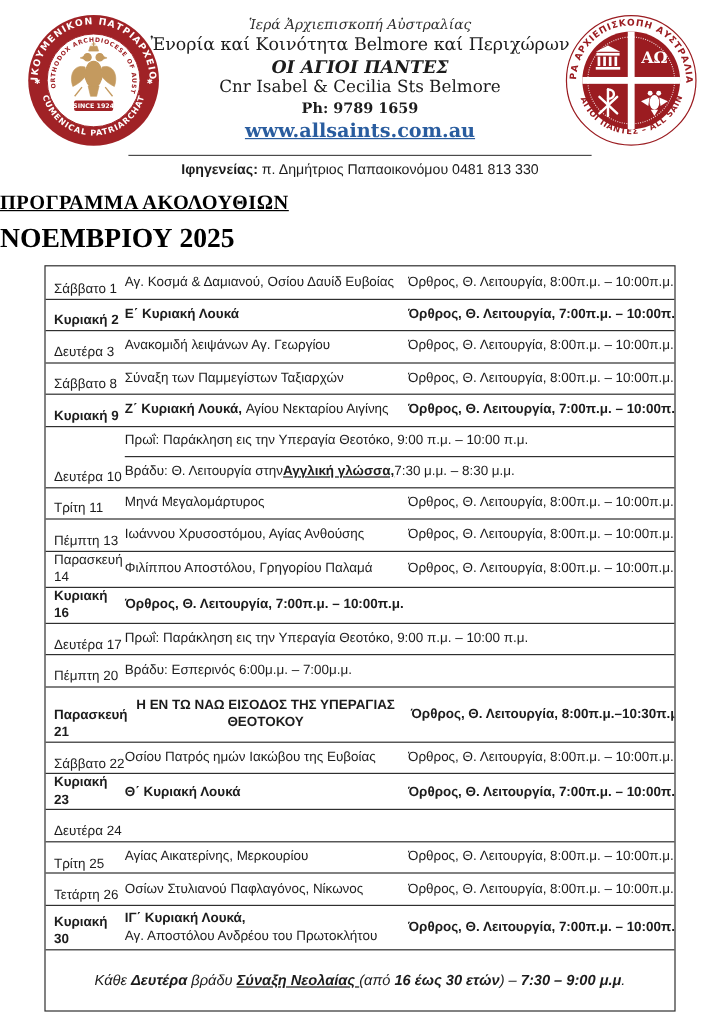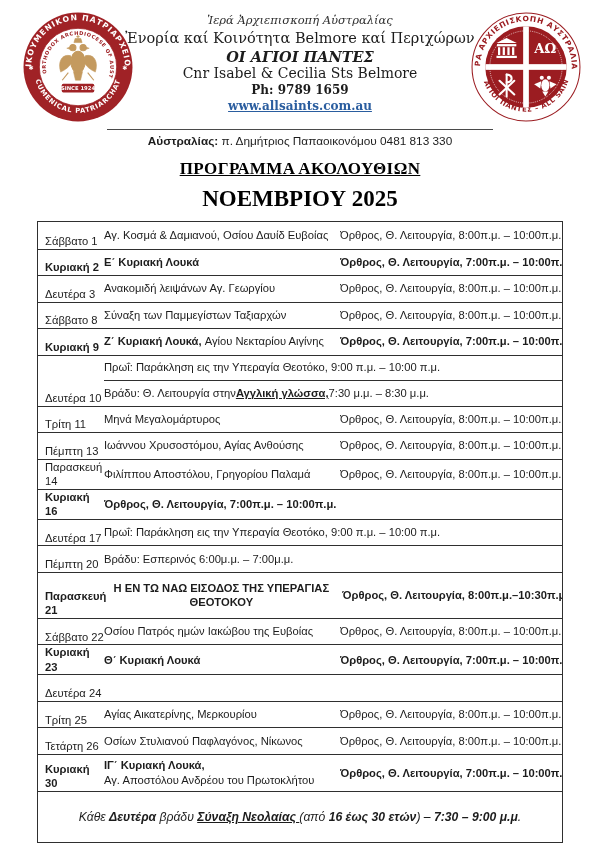--- a/index.html
+++ b/index.html
@@ -10,27 +10,27 @@
   .seal{position:absolute;top:11px;}
   .seal-left{left:22px;}
   .seal-right{right:18px;}
   .header-center{width:360px;margin:0 auto;text-align:center;padding-top:13px;
                  font-family:"DejaVu Serif",serif;}
   .hc-line1{font-style:italic;font-size:11.5px;color:#2e2e2e;}
   .hc-line2{font-size:14.5px;margin-top:3px;}
   .hc-parish{font-weight:700;font-style:italic;font-size:14.5px;margin-top:2px;}
   .hc-addr{font-size:14px;margin-top:0;}
   .hc-phone{font-weight:700;font-size:12px;margin-top:2px;}
-  .hc-link{font-weight:700;font-size:12px;margin-top:2px;}
+  .hc-link{font-weight:700;font-size:16px;margin-top:2px;}
   .hc-link span{color:#2a5d9f;text-decoration:underline;cursor:pointer;}
   .divider{width:386px;margin:5px auto 0;border-top:1.6px solid #4a4a4a;}
   .priest-line{text-align:center;font-size:11.8px;margin-top:4px;}
   .priest-line .b{font-weight:700;}
   
-  .titles{text-align:center;font-family:"Liberation Serif","DejaVu Serif",serif;color:#000;}
+  .titles{text-align:left;font-family:"Liberation Serif","DejaVu Serif",serif;color:#000;}
   .title1{margin-top:11px;font-size:17px;font-weight:700;text-decoration:underline;letter-spacing:.4px;}
   .title2{margin-top:7px;font-size:23px;font-weight:700;}
   
   .schedule{margin:9px 37px 0;border:1.8px solid #2f2f2f;font-size:11.2px;line-height:1.3;}
   .srow{display:flex;align-items:stretch;min-height:26.5px;box-sizing:border-box;}
   .srow + .srow{border-top:1.5px solid #2f2f2f;}
   .col-day{flex:0 0 66px;padding-left:7px;box-sizing:border-box;display:flex;align-items:flex-end;}
   .col-feast{flex:0 0 236px;box-sizing:border-box;padding:3.5px 6px 3.5px 0;
              display:flex;flex-direction:column;justify-content:center;}
   .col-serv{flex:1;display:flex;align-items:center;white-space:nowrap;overflow:hidden;padding-right:2px;}
@@ -148,21 +148,21 @@
       <div class="hc-line2">Ἐνορία καί Κοινότητα Belmore καί Περιχώρων</div>
       <div class="hc-parish">ΟΙ ΑΓΙΟΙ ΠΑΝΤΕΣ</div>
       <div class="hc-addr">Cnr Isabel &amp; Cecilia Sts Belmore</div>
       <div class="hc-phone">Ph: 9789 1659</div>
       <div class="hc-link"><span>www.allsaints.com.au</span></div>
     </div>
   </div>
 
   <div class="divider"></div>
 
-  <div class="priest-line"><span class="b">Αὐστραλίας:</span><span> π. Δημήτριος Παπαοικονόμου  0481 813 330</span></div>
+  <div class="priest-line"><span class="b">Ιφηγενείας:</span><span> π. Δημήτριος Παπαοικονόμου  0481 813 330</span></div>
 
   <div class="titles">
     <div class="title1">ΠΡΟΓΡΑΜΜΑ ΑΚΟΛΟΥΘΙΩΝ</div>
     <div class="title2">ΝΟΕΜΒΡΙΟΥ 2025</div>
   </div>
 
   <div class="schedule" id="schedule-table">
       <div class="srow">
         <div class="col-day">
           <span>Σάββατο 1</span>

